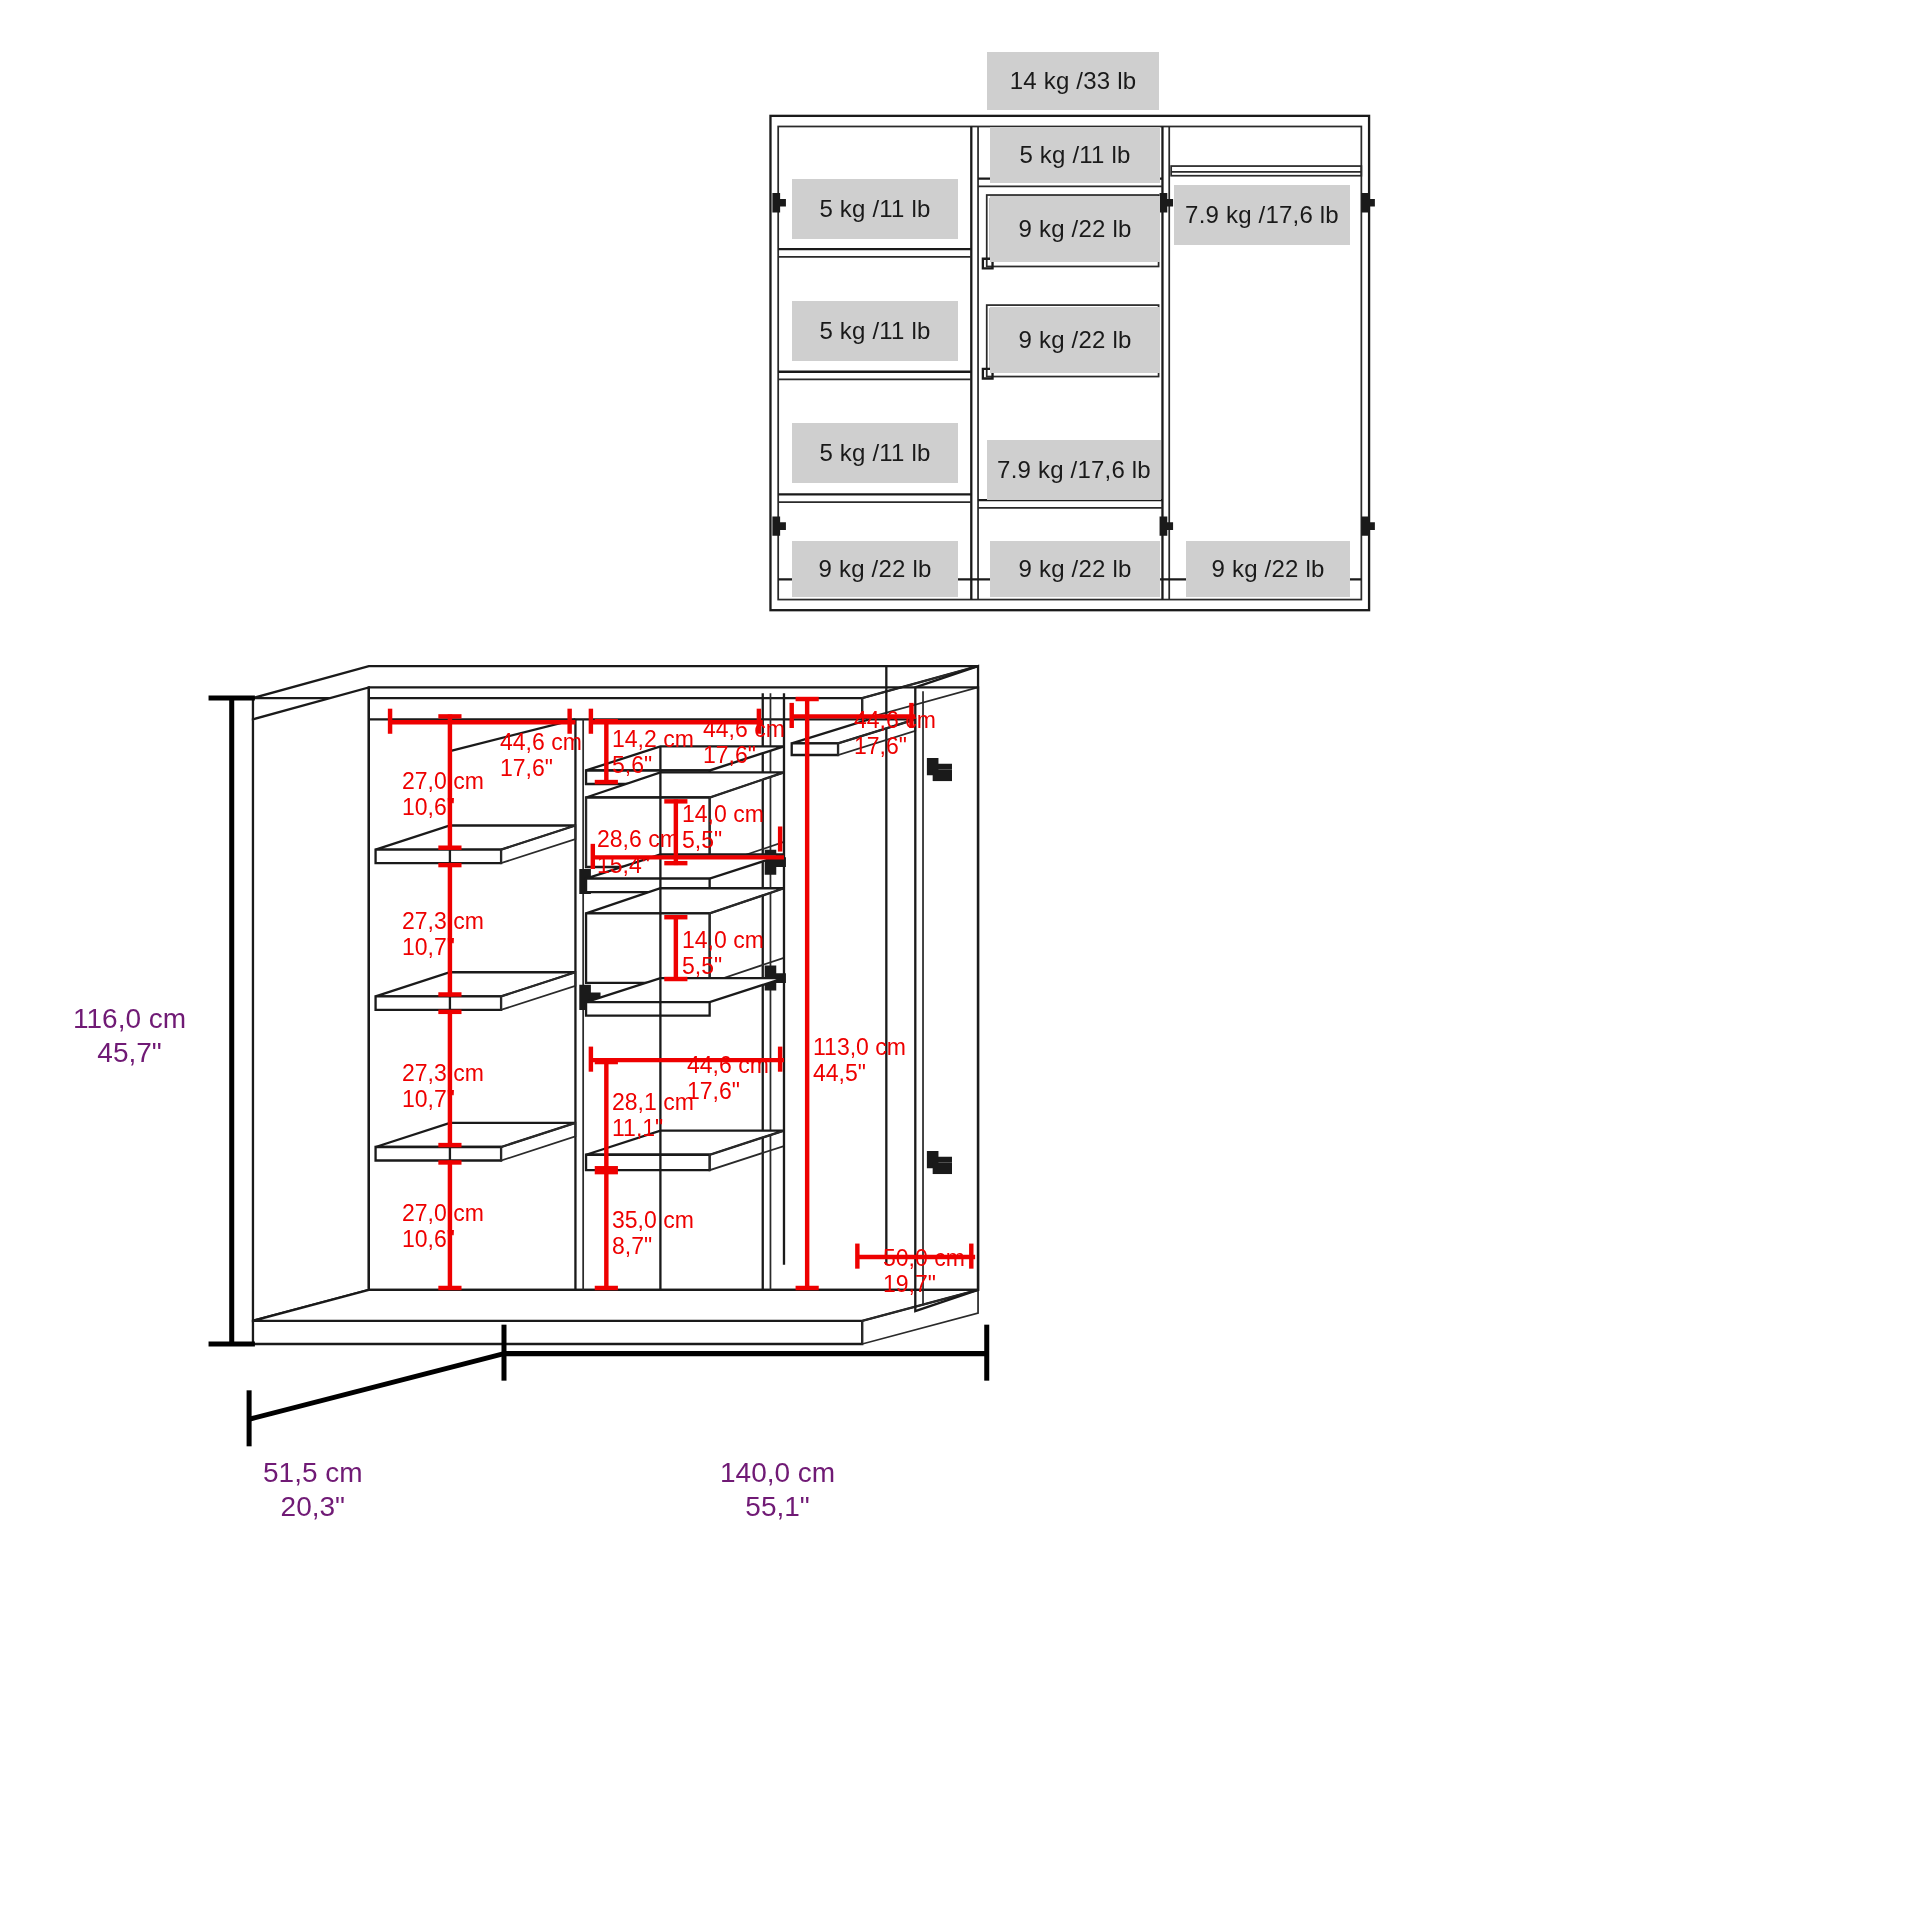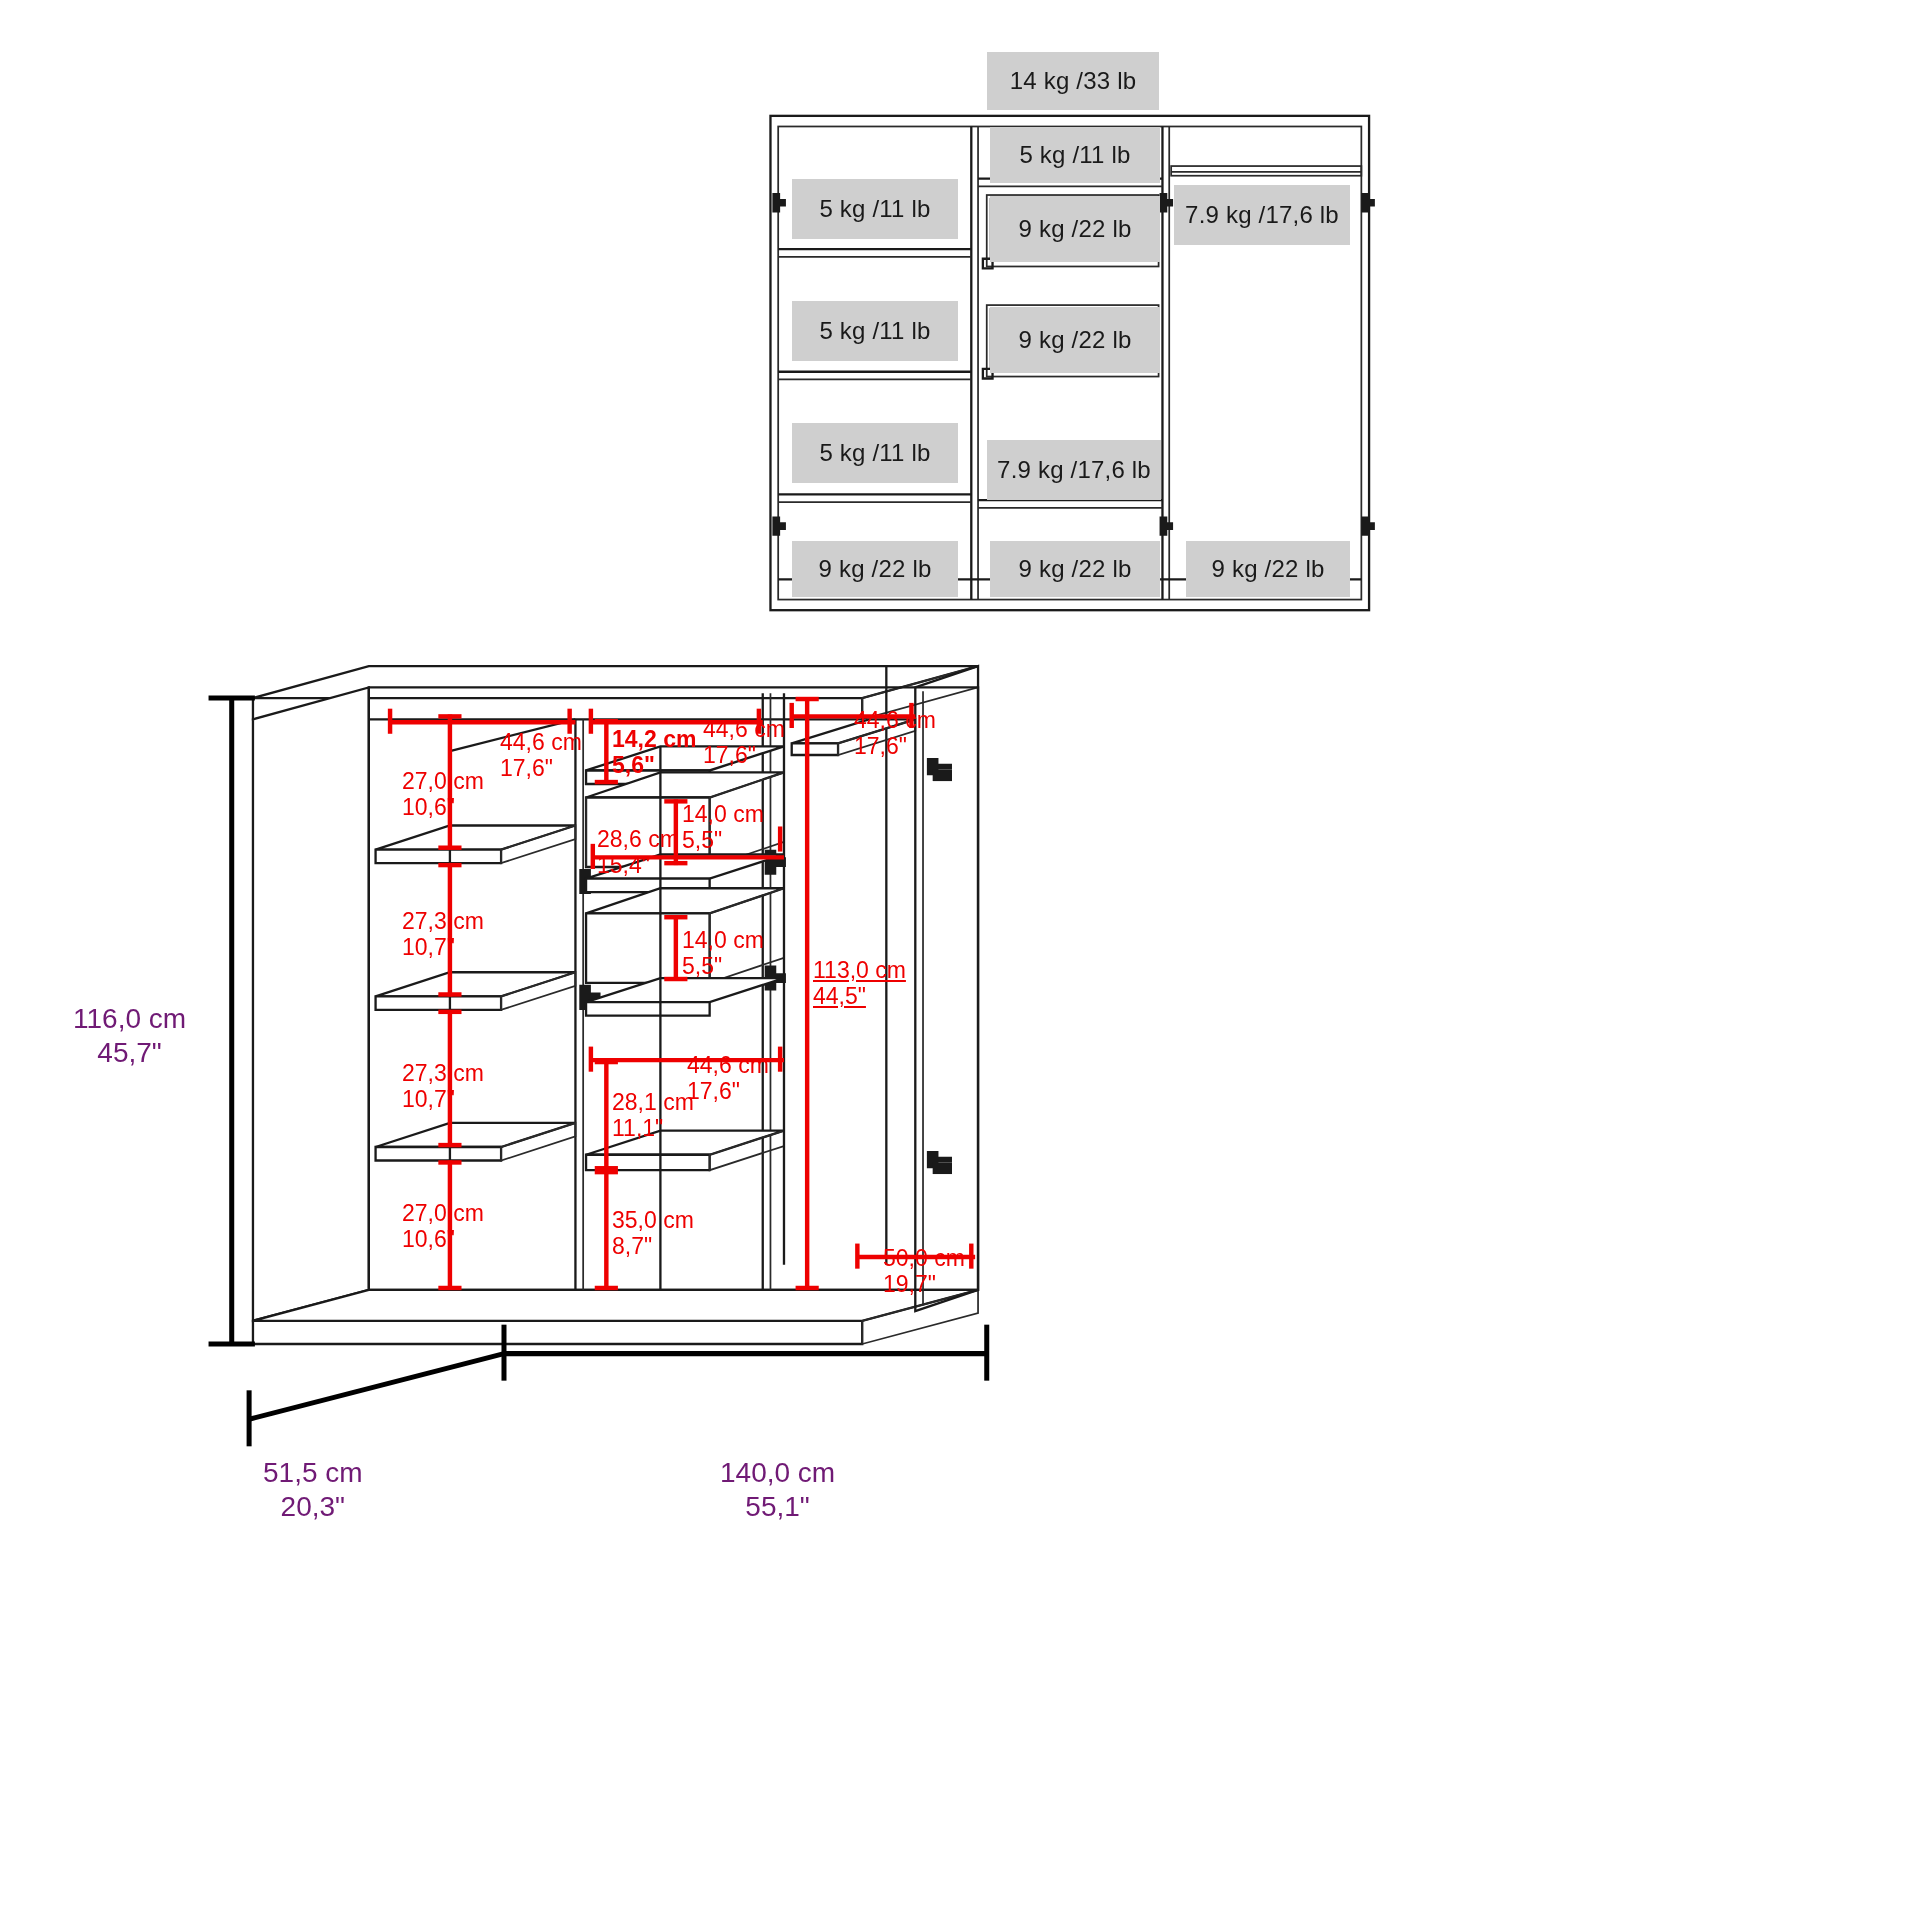--- a/index.html
+++ b/index.html
@@ -260,21 +260,21 @@
   <div class="chip" style="left:990px;top:541px;width:170px;height:56px;">9 kg /22 lb</div>
 
   <div class="chip" style="left:1174px;top:185px;width:176px;height:60px;">7.9 kg /17,6 lb</div>
   <div class="chip" style="left:1186px;top:541px;width:164px;height:56px;">9 kg /22 lb</div>
 
   <div class="dim" style="left:500px;top:729px;">
     <span>44,6 cm</span>
     <span class="l2">17,6"</span>
   </div>
 
-  <div class="dim" style="left:612px;top:726px;font-weight:bold;">
+  <div class="dim" style="left:612px;top:726px;">
     <span>14,2 cm</span>
     <span class="l2">5,6"</span>
   </div>
 
   <div class="dim" style="left:703px;top:716px;">
     <span>44,6 cm</span>
     <span class="l2">17,6"</span>
   </div>
 
   <div class="dim" style="left:854px;top:707px;">
@@ -325,21 +325,21 @@
   <div class="dim" style="left:612px;top:1089px;">
     <span>28,1 cm</span>
     <span class="l2">11,1"</span>
   </div>
 
   <div class="dim" style="left:612px;top:1207px;">
     <span>35,0 cm</span>
     <span class="l2">8,7"</span>
   </div>
 
-  <div class="dim" style="left:813px;top:957px;text-decoration:underline;">
+  <div class="dim" style="left:813px;top:1034px;">
     <span>113,0 cm</span>
     <span class="l2">44,5"</span>
   </div>
 
   <div class="dim" style="left:883px;top:1197px;margin-top:48px;">
     <span>50,0 cm</span>
     <span class="l2">19,7"</span>
   </div>
 
   <div class="odim" style="left:73px;top:1002px;">

